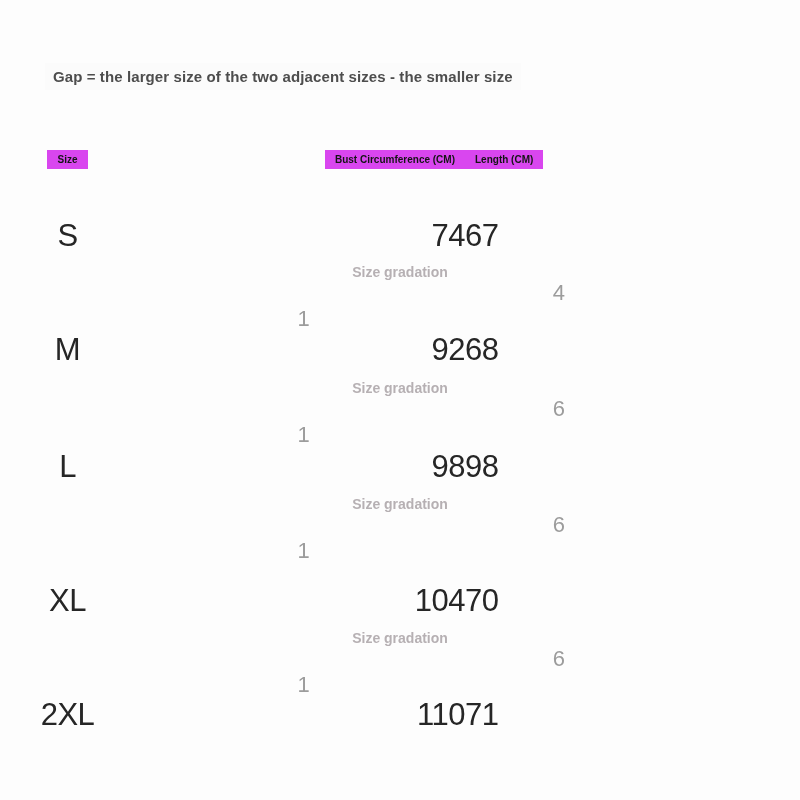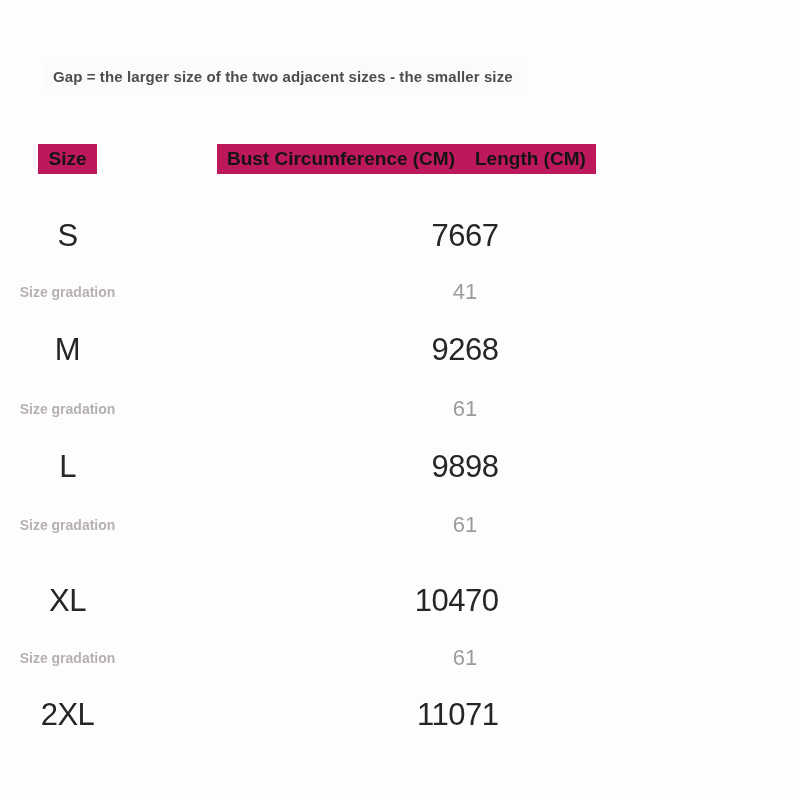--- a/index.html
+++ b/index.html
@@ -33,31 +33,31 @@
   }
   .c1 { width: 135px; text-align: center; }
   .c2 { width: 330px; text-align: right; }
   .c3 { width: 205px; text-align: left; }
   .header-row {
     height: 46px;
   }
   .header-cell span {
     display: inline-block;
     padding: 4px 10px;
-    background: #be185d;
-    font-size: 19px;
+    background: #d946ef;
+    font-size: 10px;
     font-weight: bold;
     color: #141414;
   }
   .spacer-a { height: 26px; }
   .spacer-b { height: 18px; }
   .size-row { height: 58px; }
   .size-row.first { height: 56px; }
   .size-row.second { height: 60px; }
-  .grad-row { height: 56px; }
+  .grad-row { height: 56px; flex-direction: column; }
   .grad-row.mid { height: 58px; }
   .size-cell, .num-cell {
     font-size: 31px;
     font-weight: 400;
     color: #262626;
     letter-spacing: -0.5px;
   }
   .grad-label {
     font-size: 14px;
     font-weight: bold;
@@ -81,21 +81,21 @@
   <div class="row header-row">
     <div class="c1 header-cell"><span>Size</span></div>
     <div class="c2 header-cell"><span>Bust Circumference (CM)</span></div>
     <div class="c3 header-cell"><span>Length (CM)</span></div>
   </div>
 
   <div class="spacer-a"></div>
 
   <div class="row size-row first">
     <div class="c1 size-cell">S</div>
-    <div class="c2 num-cell">76</div>
+    <div class="c2 num-cell">74</div>
     <div class="c3 num-cell">67</div>
   </div>
 
   <div class="row grad-row">
     <div class="c1 grad-label">Size gradation</div>
     <div class="c2 grad-num">4</div>
     <div class="c3 grad-num">1</div>
   </div>
 
   <div class="row size-row second">

